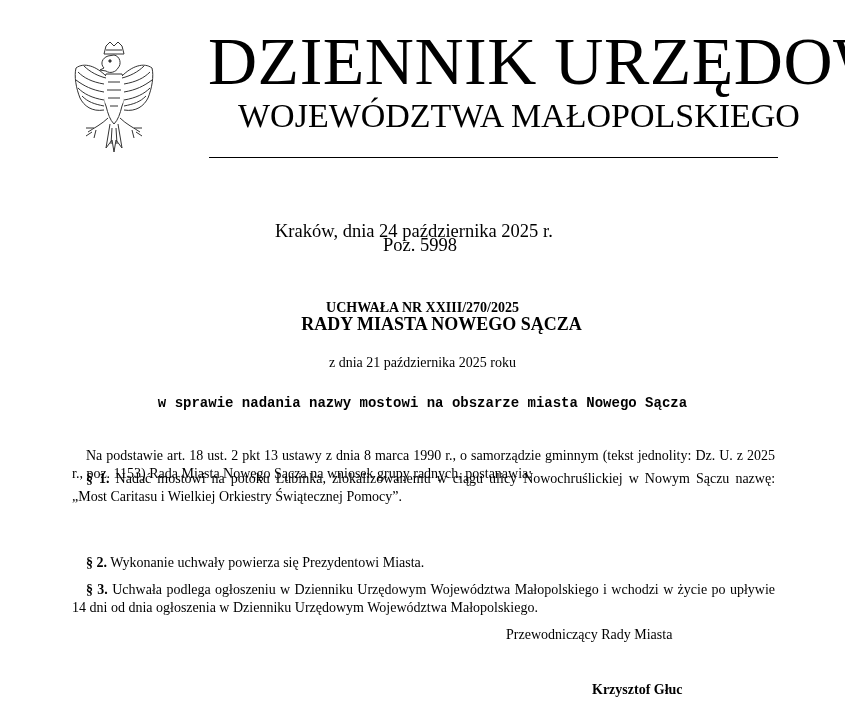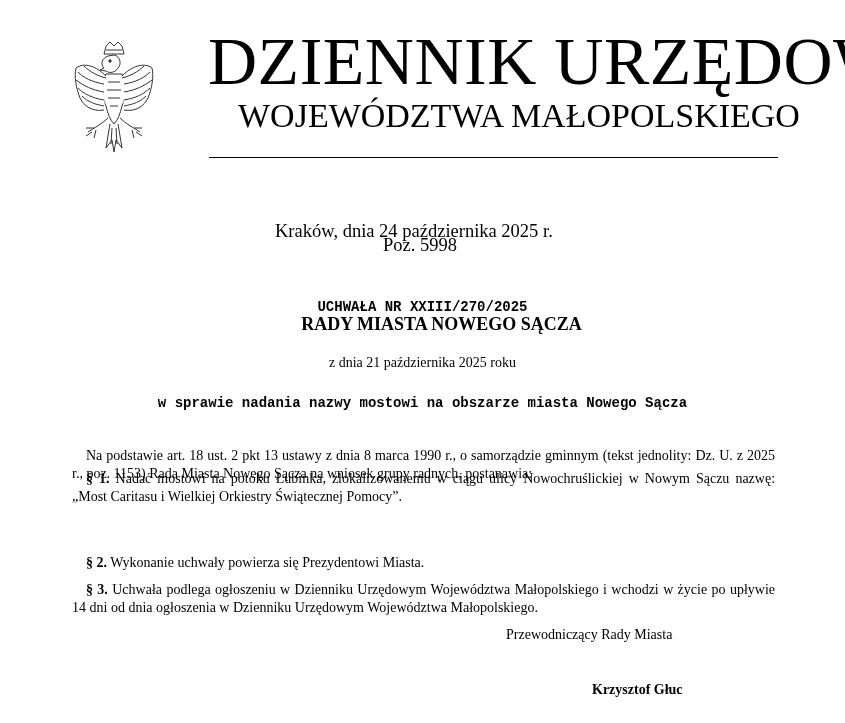--- a/index.html
+++ b/index.html
@@ -71,21 +71,20 @@
       left: 0;
       width: 845px;
       text-align: center;
       white-space: nowrap;
     }
     .resolution-number {
       top: 299px;
       font-size: 14px;
       line-height: 17px;
       font-weight: bold;
-      font-family: Liberation Mono, monospace;
     }
     .council-name {
       top: 316px;
       font-size: 18px;
       line-height: 17px;
       font-weight: bold;
       padding-left: 19px;
     }
     .resolution-date {
       top: 354px;

